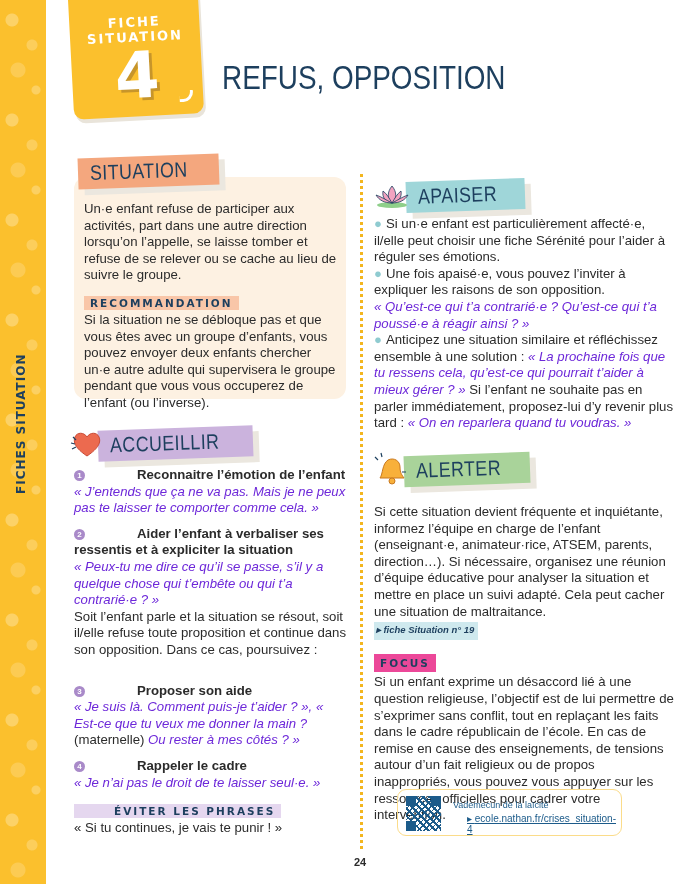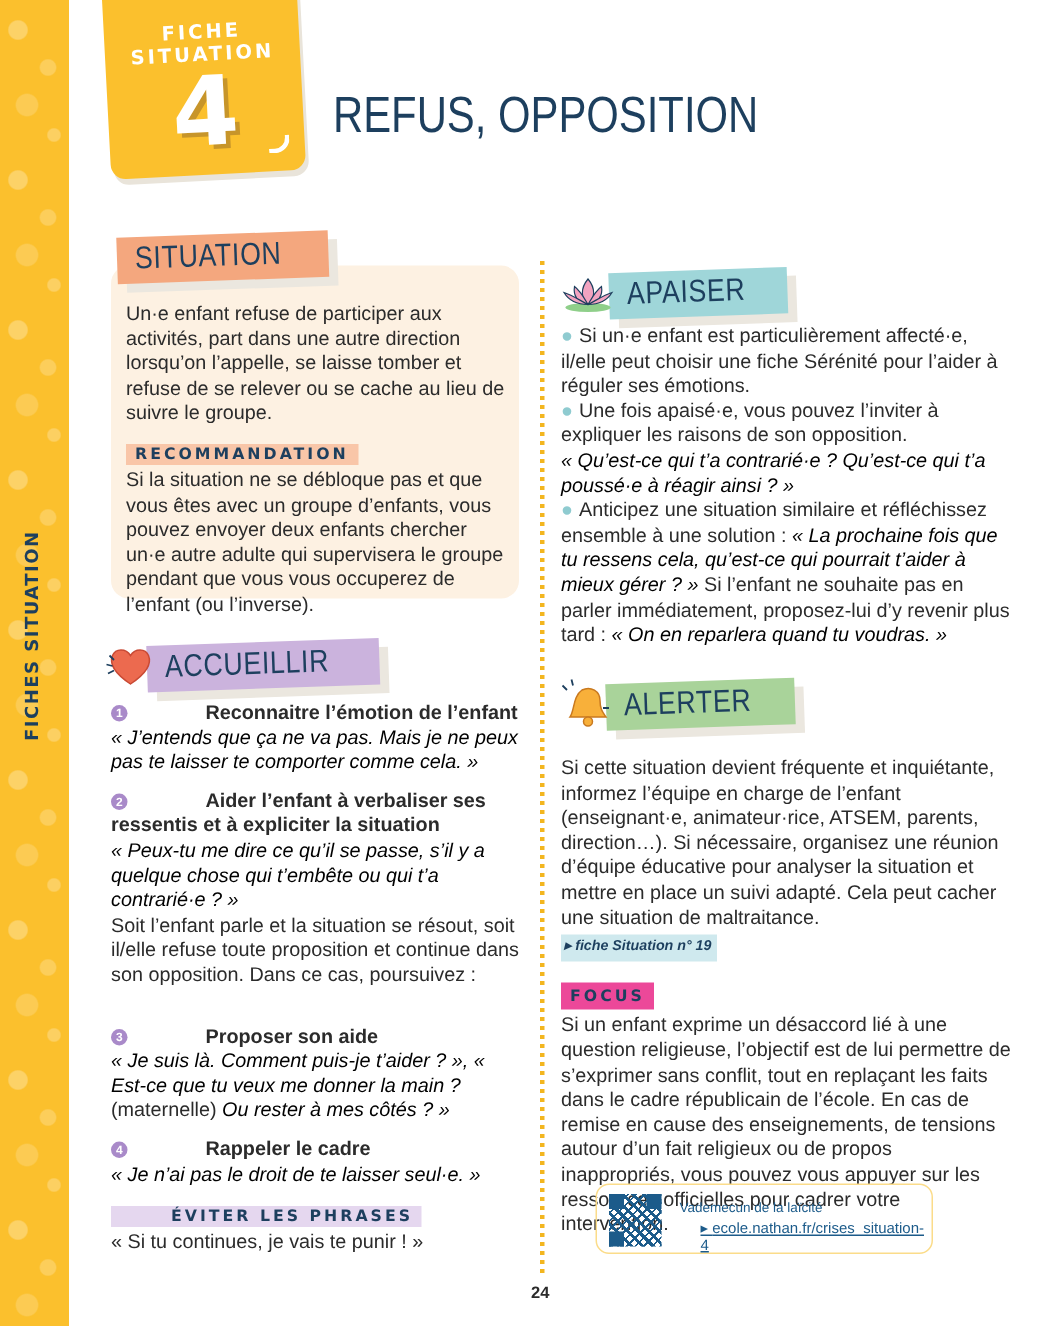--- a/index.html
+++ b/index.html
@@ -52,21 +52,21 @@
   .ribbon-text {
     font-family: "Liberation Sans Narrow", "Liberation Sans", sans-serif; font-size: 21px; color: #1d3f5e;
     display: inline-block; transform: scaleX(0.85); transform-origin: left; letter-spacing: 0.5px;
   }
 
   .box-situation {
     position: absolute; left: 74px; top: 177px; width: 272px; height: 222px;
     background: #fdf1e2; border-radius: 12px;
   }
   .text { font-size: 13.2px; line-height: 16.6px; color: #2b2b2b; }
-  .italic-blue { font-style: italic; color: #000000; }
+  .italic-blue { font-style: italic; color: #6d28d9; }
   .kicker {
     display: inline-block; font-family: "DejaVu Sans", sans-serif; font-weight: bold;
     font-size: 10.5px; letter-spacing: 2px; color: #1d3f5e; padding: 1px 6px; margin-bottom: 2px;
   }
 
   .dotline { position: absolute; left: 360px; top: 174px; width: 3px; height: 675px;
     background-image: linear-gradient(#f3b61f 50%, transparent 50%); background-size: 3px 6px; }
 
   .col { position: absolute; }
   .step-num {

